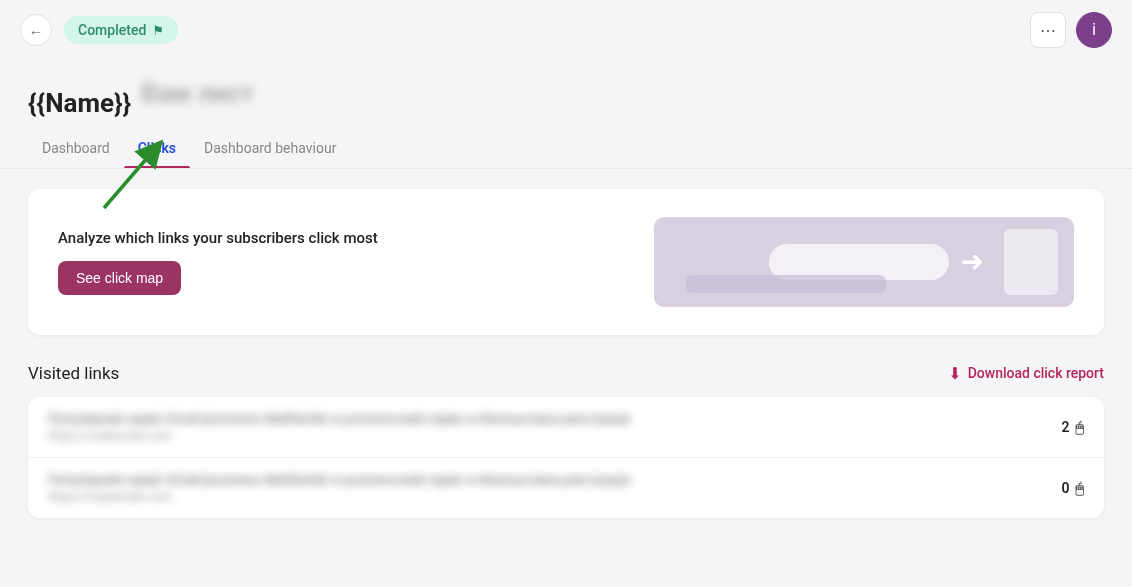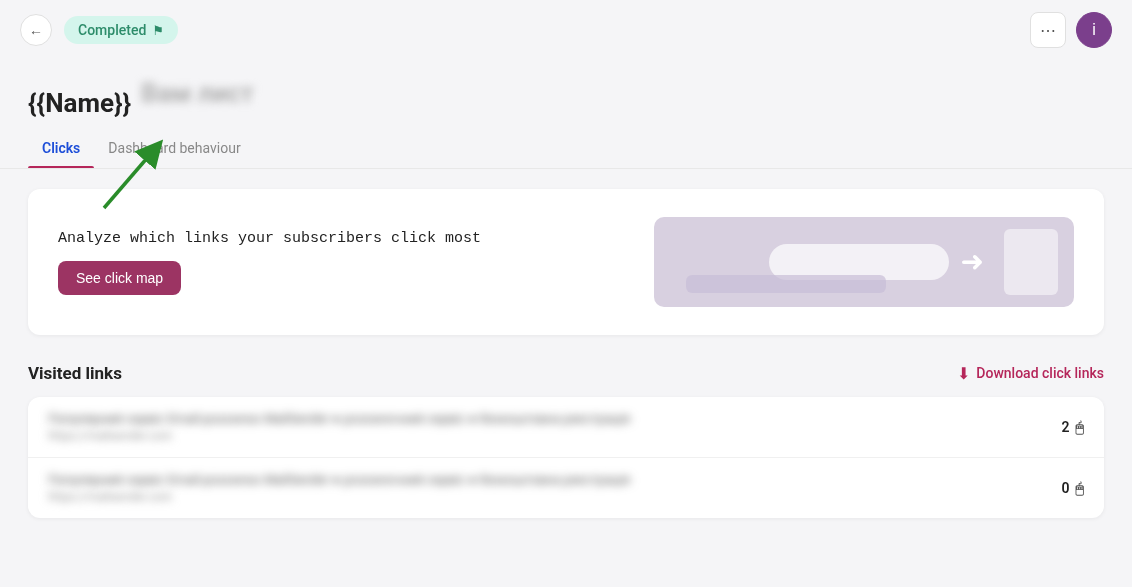--- a/index.html
+++ b/index.html
@@ -143,21 +143,20 @@
       overflow: hidden;
     }
     .promo-text {
       flex: 1;
     }
     .promo-title {
       font-size: 15px;
       font-weight: 500;
       color: #222;
       margin-bottom: 14px;
-      font-family: Liberation Mono, monospace;
     }
     .promo-btn {
       background: #9c3463;
       color: #fff;
       border: none;
       border-radius: 8px;
       padding: 9px 18px;
       font-size: 14px;
       font-weight: 500;
       cursor: pointer;
@@ -209,21 +208,21 @@
 
     
     .section-header {
       display: flex;
       align-items: center;
       justify-content: space-between;
       margin-bottom: 14px;
     }
     .section-title {
       font-size: 17px;
-      font-weight: 700;
+      font-weight: 400;
       color: #222;
     }
     .download-link {
       display: flex;
       align-items: center;
       gap: 6px;
       color: #b5265a;
       font-size: 14px;
       font-weight: 500;
       cursor: pointer;
@@ -313,20 +312,21 @@
     </button>
   </div>
 </div>
 
 <div class="page-title">
   <span class="page-title-main">{{Name}}</span>
   <span class="page-title-blurred">Вам лист</span>
 </div>
 
 <div class="tabs-bar">
+  <div class="tab-item">Dashboard</div>
   <div class="tab-item active">Clicks</div>
   <div class="tab-item">Dashboard behaviour</div>
 </div>
 
 <svg class="green-arrow-svg" width="80" height="80" viewBox="0 0 80 80">
 
   <defs>
     <marker id="arrowhead" markerWidth="8" markerHeight="8" refX="4" refY="4" orient="auto">
       <path d="M0,0 L8,4 L0,8 Z" fill="#2a8c2a"></path>
     </marker>
@@ -348,21 +348,21 @@
       <div class="promo-thumb"></div>
 
       <span class="promo-arrow">➜</span>
     </div>
   </div>
 
   <div class="section-header">
     <span class="section-title">Visited links</span>
     <a class="download-link">
       <span class="download-icon">⬇</span>
-      <span>Download click links</span>
+      <span>Download click report</span>
     </a>
   </div>
 
   <div class="links-card">
 
     <div class="link-row">
       <div class="link-info">
         <div class="link-title-blurred">Популярний сервіс Email-розсилок MailSender ● розсилочний сервіс ● безкоштовна реєстрація</div>
         <div class="link-url-blurred">https://mailsender.com</div>
       </div>

